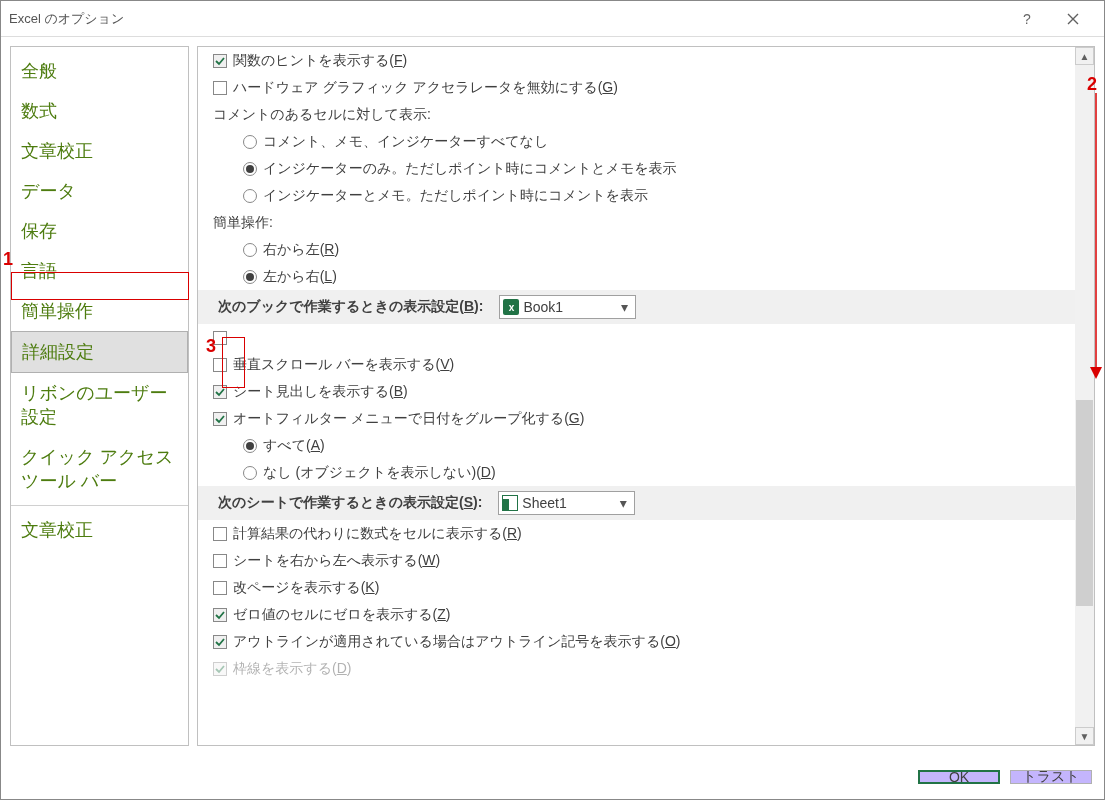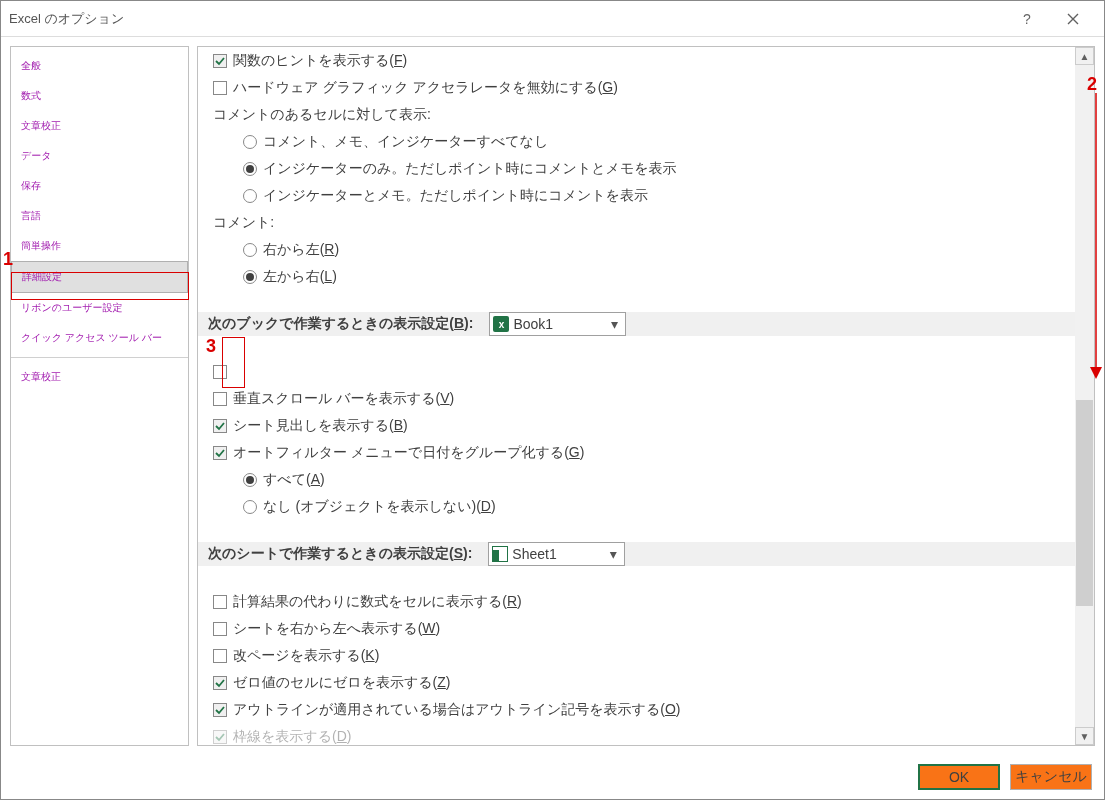--- a/index.html
+++ b/index.html
@@ -3,49 +3,49 @@
 <meta charset="utf-8">
 <style>
   html,body{margin:0;padding:0;width:1105px;height:800px;background:#ffffff;font-family:"Meiryo UI","Yu Gothic UI",sans-serif;font-size:14px;color:#404040;overflow:hidden}
   *{box-sizing:border-box}
   .win{position:absolute;inset:0;border:1px solid #888}
   .titlebar{height:36px;display:flex;align-items:center;padding:12px 8px;border-bottom:1px solid #ddd}
   .titlebar .title{flex:1;font-size:13px;color:#555}
   .tbtn{width:46px;height:100%;display:flex;align-items:center;justify-content:center;color:#666}
   .body{position:absolute;top:36px;left:0;right:0;bottom:44px;padding:9px}
   .sidebar{position:absolute;top:9px;left:9px;width:179px;bottom:9px;border:1px solid #c0c0c0;padding-top:4px}
-  .sidebar .item{padding:8px 10px;font-size:10px;color:#a21caf;position:relative}
+  .sidebar .item{padding:8px 10px;font-size:18px;color:#4d7c0f;position:relative}
   .sidebar .item.selected{background:#e0e0e0;border:1px solid #b0b0b0}
   .sidebar .sep{height:1px;background:#d0d0d0;margin:4px 0}
   .content{position:absolute;top:9px;left:196px;right:9px;bottom:9px;border:1px solid #c0c0c0}
   .scroll-area{position:absolute;top:0;left:0;right:19px;bottom:0;overflow:hidden}
   .scrollbar{position:absolute;top:0;right:0;width:19px;bottom:0;background:#f1f1f1;display:flex;flex-direction:column}
   .sb-btn{height:18px;background:#f1f1f1;border:1px solid #ccc;display:flex;align-items:center;justify-content:center;font-size:10px;color:#606060}
   .sb-track{flex:1;position:relative}
   .sb-thumb{position:absolute;left:1px;right:1px;top:335px;height:206px;background:#cfcfcf}
   .opt{display:flex;align-items:center;height:27px;line-height:27px}
   .opt label{cursor:default}
   .pad0{padding-left:15px}
   .pad1{padding-left:45px}
   .cb{width:14px;height:14px;border:1px solid #888;margin-right:6px;display:inline-flex;align-items:center;justify-content:center;background:#fff;flex:0 0 auto}
   .cb.checked{background:#f0f0f0}
   .cb.checked svg{display:block}.cb svg{display:none}
   .rd{width:14px;height:14px;border:1px solid #888;border-radius:50%;margin-right:6px;position:relative;flex:0 0 auto}
   .rd.checked::after{content:"";position:absolute;top:2px;left:2px;width:8px;height:8px;border-radius:50%;background:#404040}
-  .groupbar{background:#f0f0f0;height:24px;display:flex;align-items:center;padding-left:10px;margin:22px 0;font-weight:bold}
+  .groupbar{background:#f0f0f0;height:34px;display:flex;align-items:center;padding-left:20px;margin:0 0;font-weight:bold}
   .groupbar .combo{margin-left:16px;display:flex;align-items:center;font-weight:normal}
   .combo-box{border:1px solid #a0a0a0;height:24px;display:flex;align-items:center;background:#fff;padding:0 4px 0 3px;gap:4px}
   .combo-box .caret{width:14px;text-align:center;color:#555}
   .xl-icon{width:16px;height:16px;background:#217346;color:#fff;font-size:10px;display:flex;align-items:center;justify-content:center;border-radius:2px;font-weight:bold}
   .sh-icon{width:16px;height:16px;border:1px solid #217346;background:#fff;position:relative}
   .sh-icon::before{content:"";position:absolute;left:0;top:3px;right:8px;bottom:0;background:#217346}
   .u{text-decoration:underline}
   .plain{padding-left:15px;height:27px;display:flex;align-items:center}
   .footer{position:absolute;left:0;right:0;bottom:0;height:44px;display:flex;justify-content:flex-end;align-items:center;gap:10px;padding-right:12px}
-  .btn{min-width:82px;height:26px;border:1px solid #b0b0b0;background:#f97316;display:flex;align-items:center;justify-content:center}
+  .btn{min-width:82px;height:14px;border:1px solid #b0b0b0;background:#c4b5fd;display:flex;align-items:center;justify-content:center}
   .btn.primary{border:2px solid #217346}
   
   .anno{position:absolute;color:#d90000;font-weight:bold;font-size:18px;pointer-events:none}
   .anno-box{position:absolute;border:1.5px solid #d90000;pointer-events:none}
 </style>
 </head>
 <body>
 
 <div class="win">
   <div class="titlebar">
@@ -98,21 +98,21 @@
           </div>
         <div class="opt pad1">
             <span class="rd checked"></span>
             <label>インジケーターのみ。ただしポイント時にコメントとメモを表示</label>
           </div>
         <div class="opt pad1">
             <span class="rd"></span>
             <label>インジケーターとメモ。ただしポイント時にコメントを表示</label>
           </div>
 
-        <div class="plain">コメント:</div>
+        <div class="plain">簡単操作:</div>
         <div class="opt pad1">
             <span class="rd"></span>
             <label><span>右から左(</span><span class="u">R</span><span>)</span></label>
           </div>
         <div class="opt pad1">
             <span class="rd checked"></span>
             <label><span>左から右(</span><span class="u">L</span><span>)</span></label>
           </div>
 
         <div class="groupbar">
@@ -216,21 +216,21 @@
         <div class="sb-btn">▼</div>
       </div>
     </div>
   </div>
 
   <div class="footer">
     <div class="btn primary">
         <span>OK</span>
       </div>
     <div class="btn">
-        <span>キャンセル</span>
+        <span>トラスト</span>
       </div>
   </div>
 
   <div class="anno" style="top:248px;left:2px">1</div>
   <div class="anno-box" style="top:271px;left:10px;width:178px;height:28px"></div>
 
   <div class="anno" style="top:73px;left:1086px">2</div>
   <svg style="position:absolute;top:92px;left:1089px;pointer-events:none" width="12" height="286">
     <line x1="6" y1="0" x2="6" y2="276" stroke="#d90000" stroke-width="1.5"></line>
     <polygon points="0,274 12,274 6,286" fill="#d90000"></polygon>

